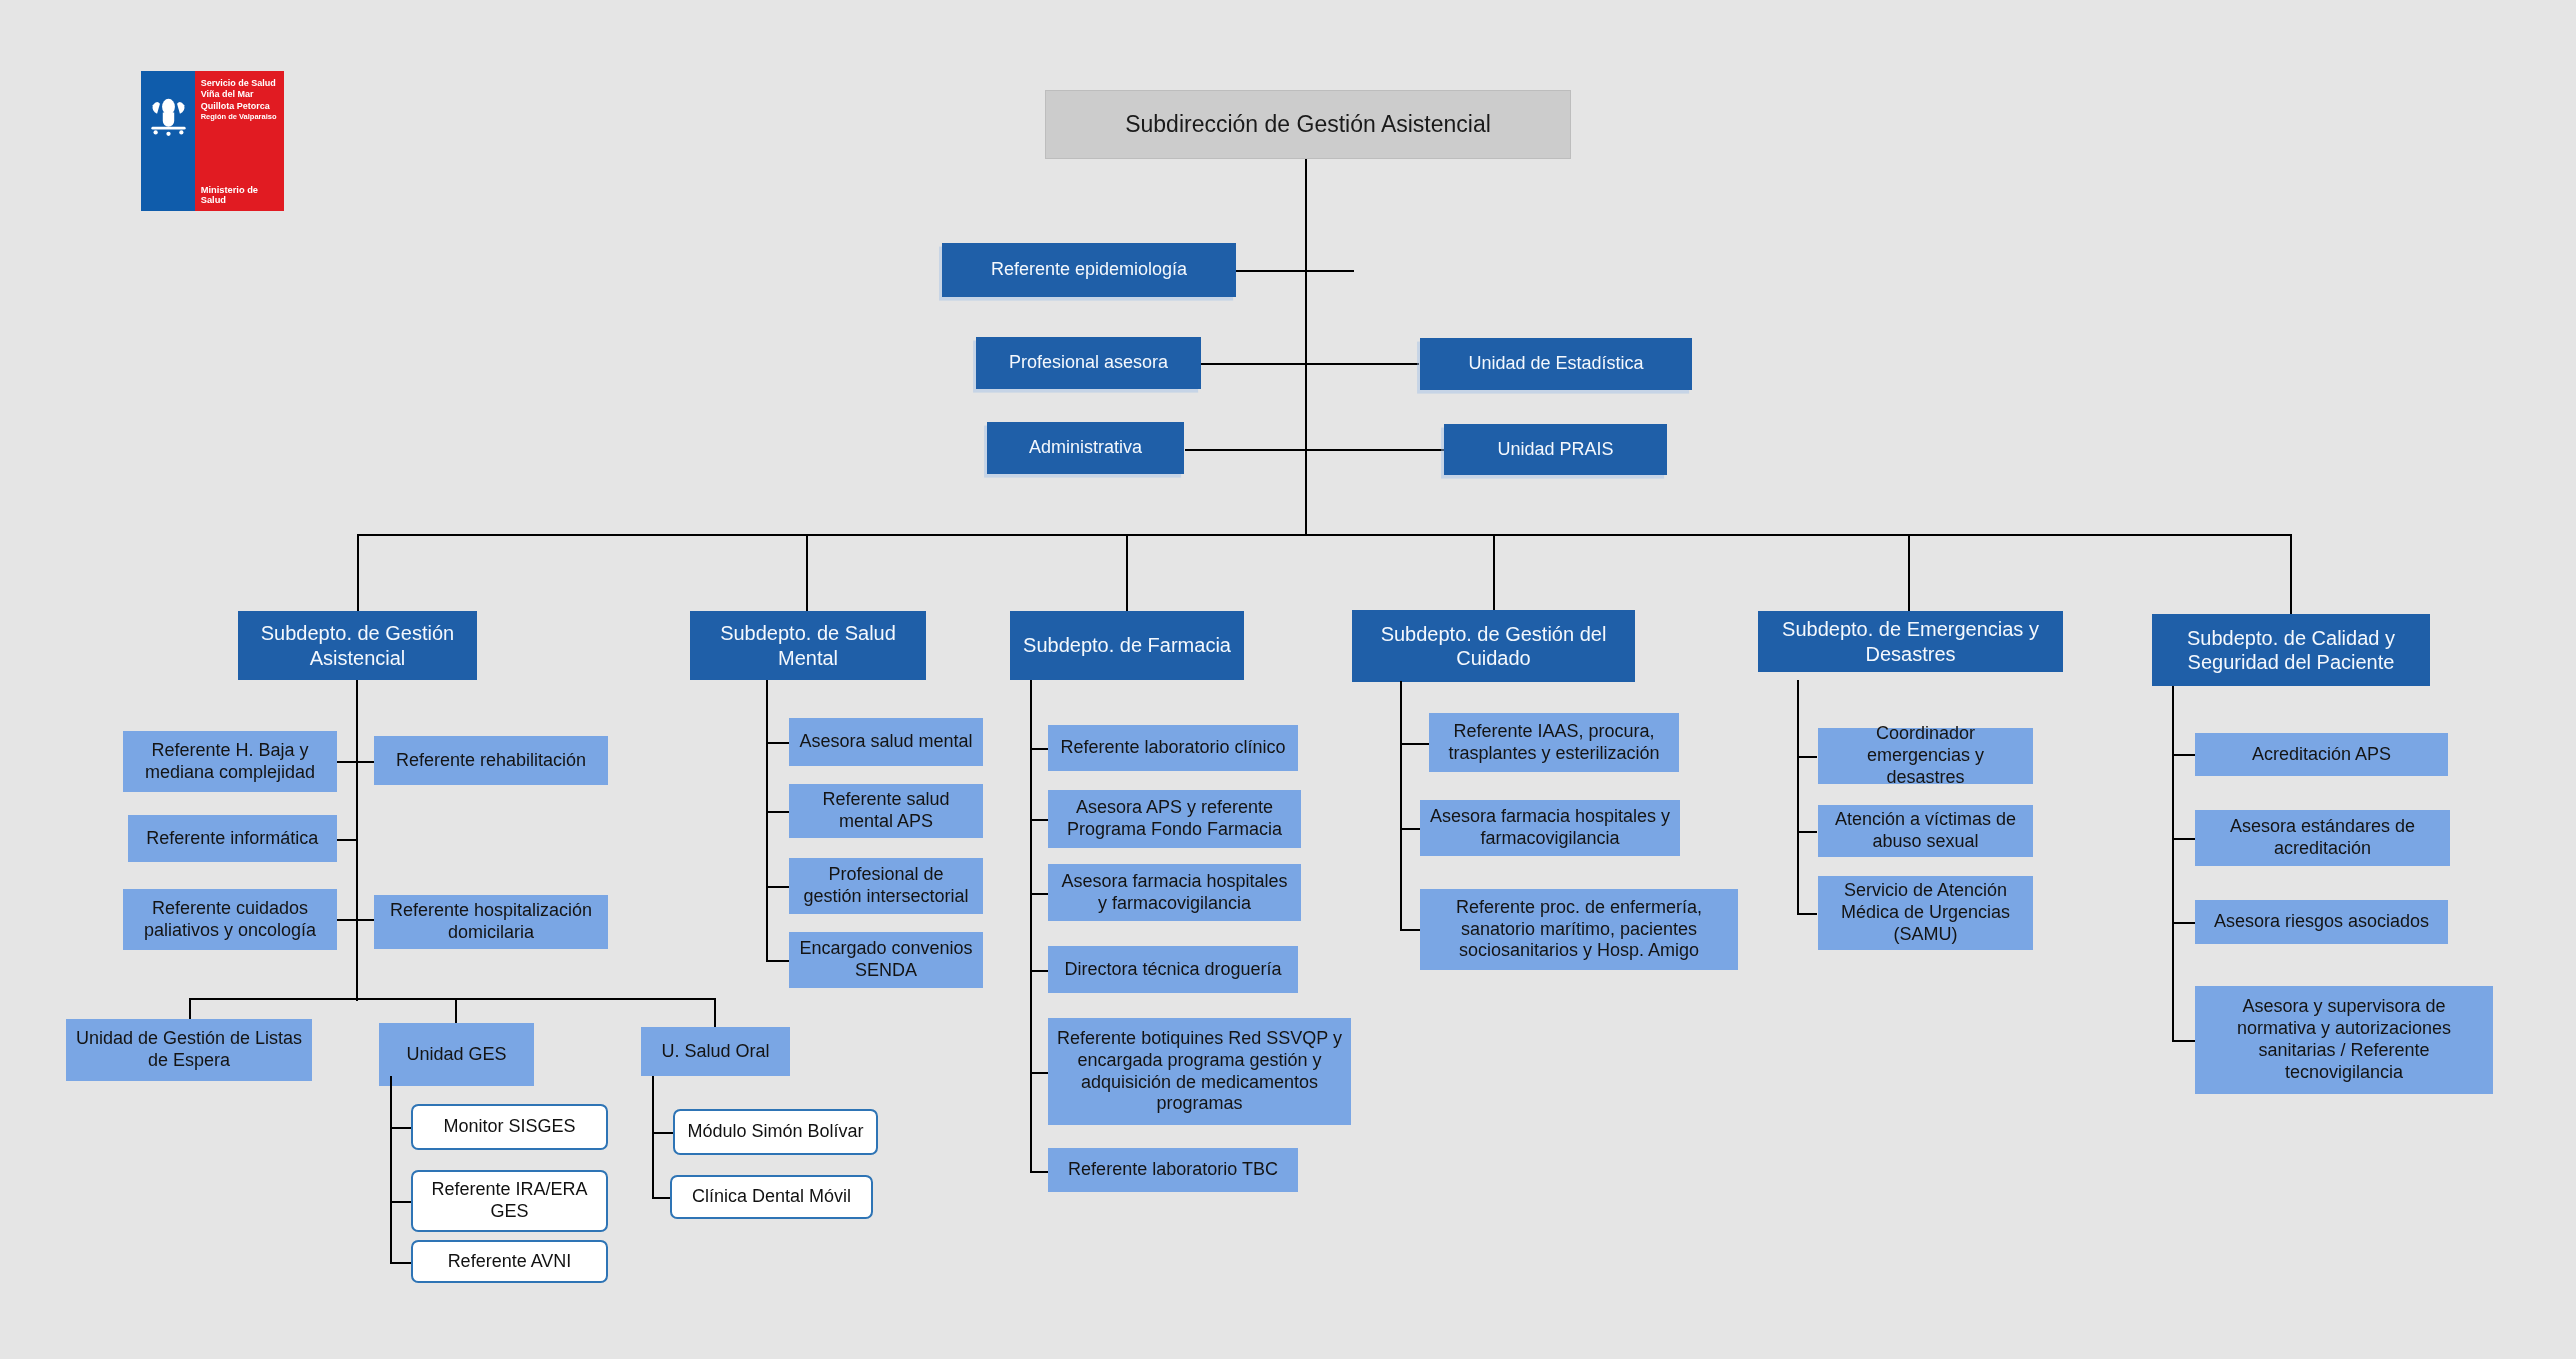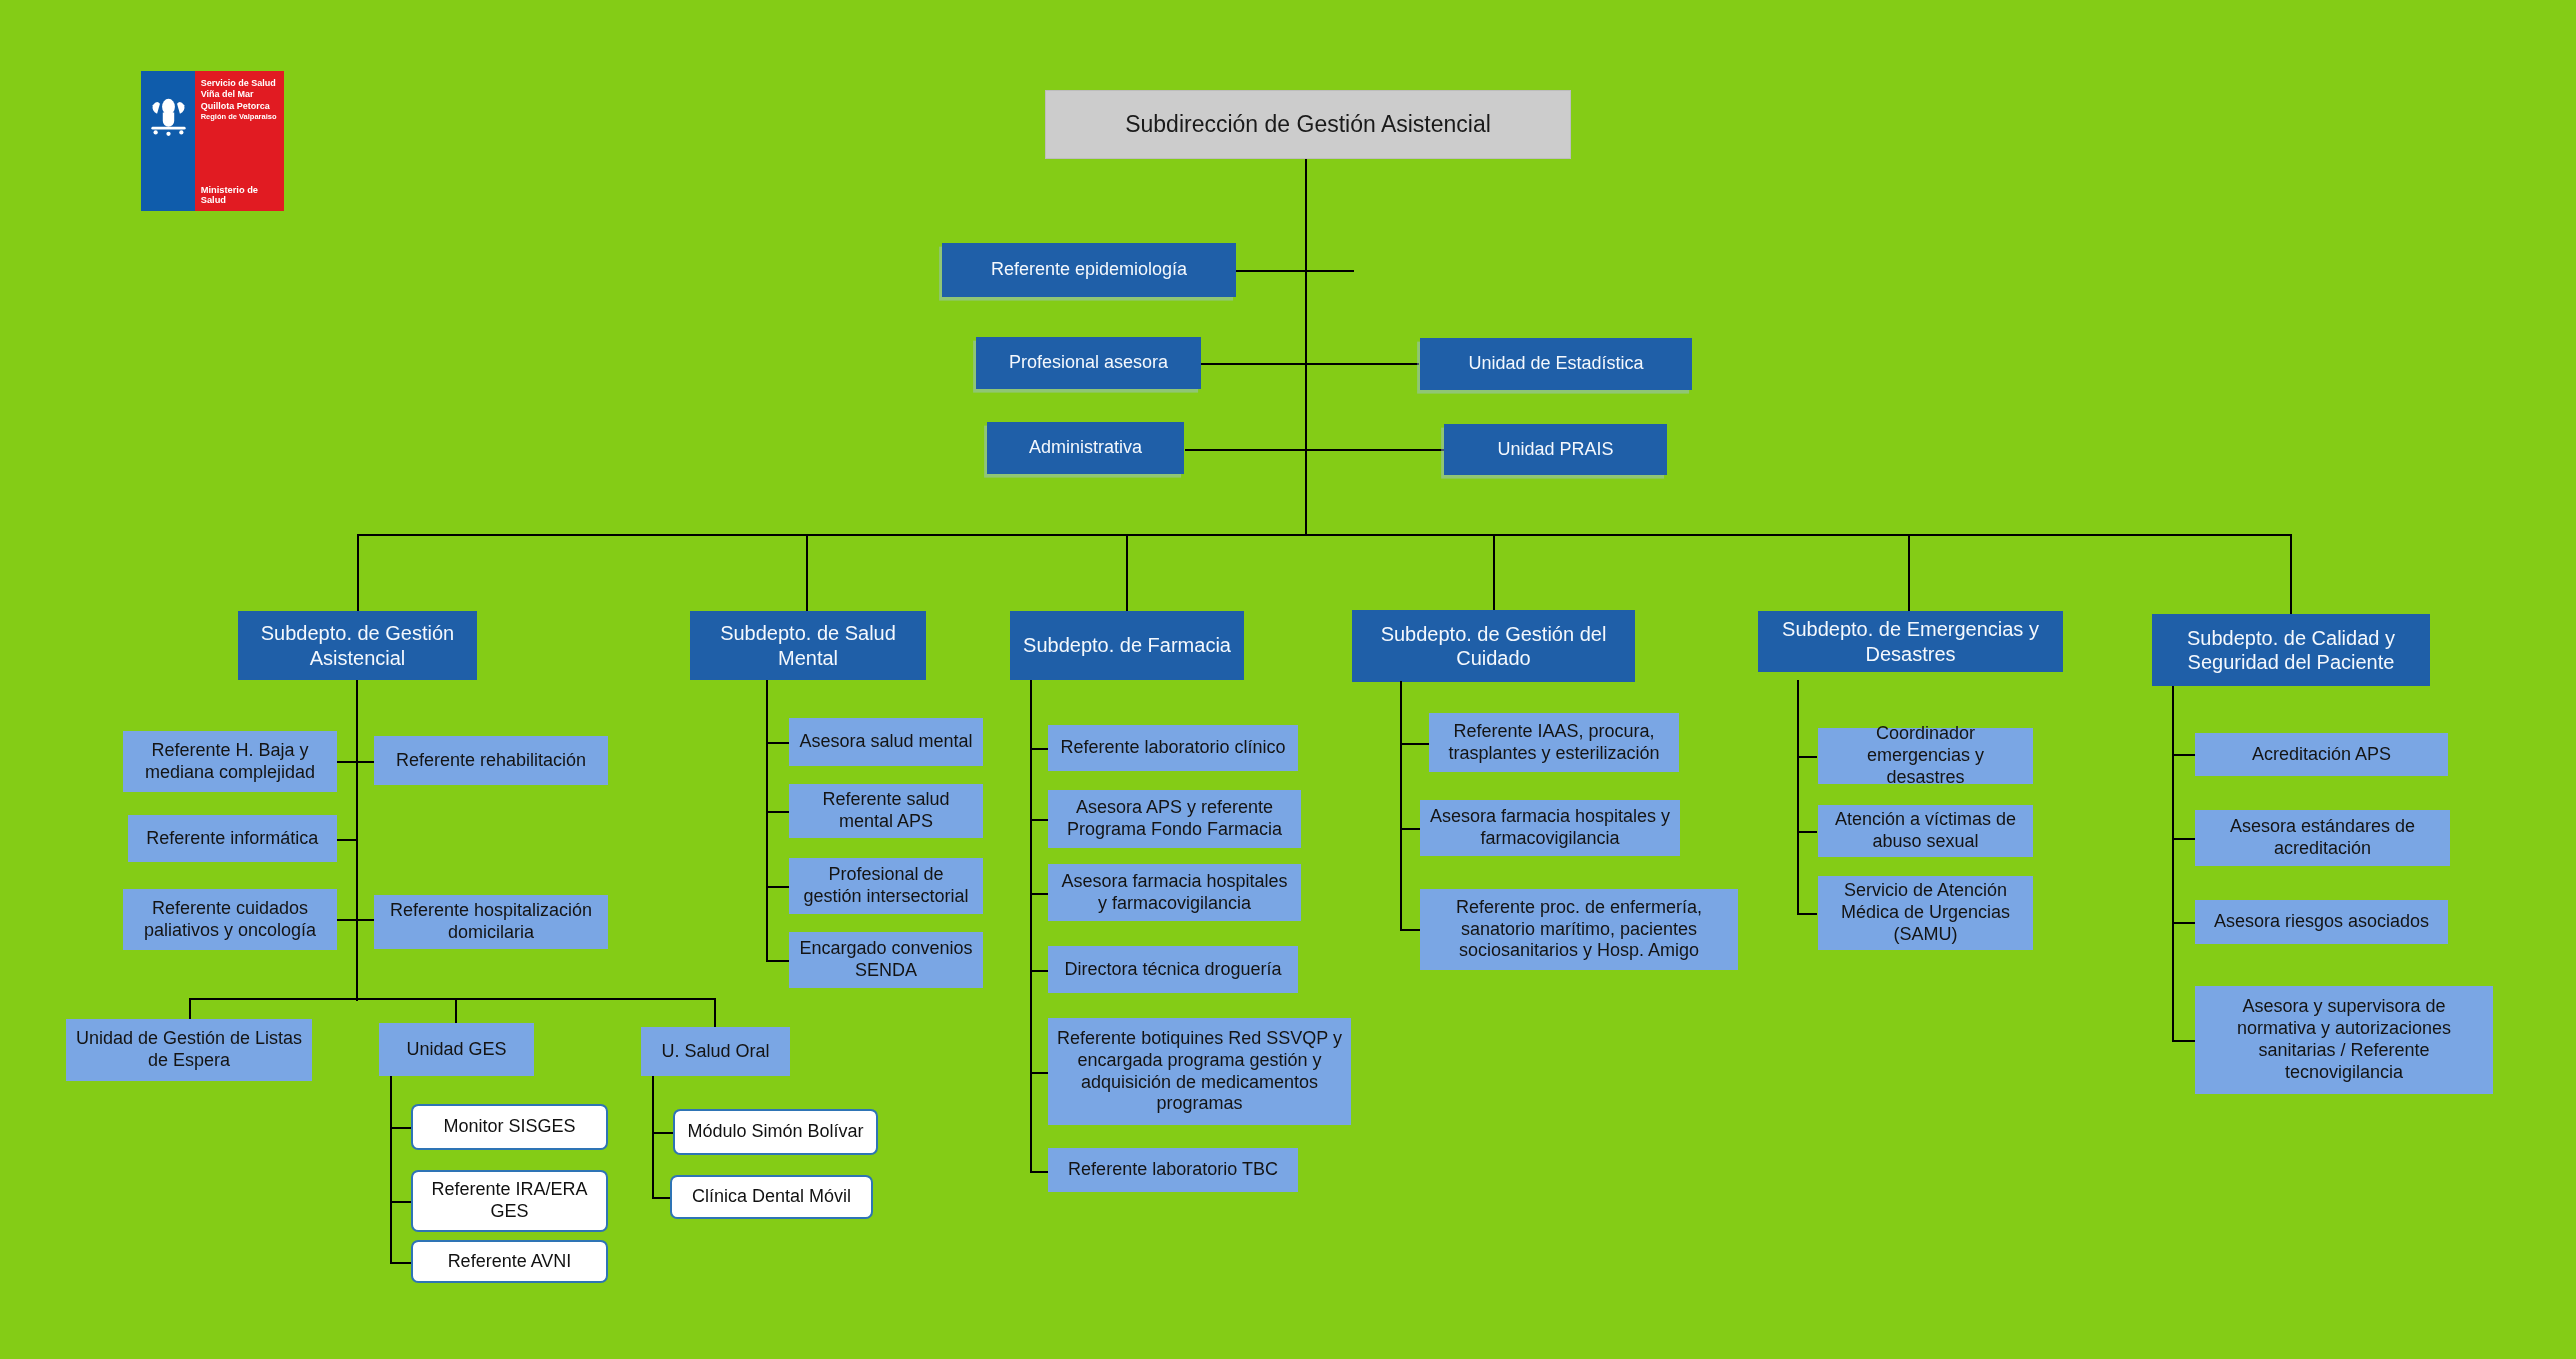--- a/index.html
+++ b/index.html
@@ -1,17 +1,17 @@
 <!DOCTYPE html>
 <html style="font-size:11.4px"><head>
 <meta charset="utf-8">
 <style>
   html,body{margin:0;padding:0;background:#ffffff;}
   body{width:2576px;height:1360px;position:relative;font-family:"Liberation Sans",sans-serif;}
-  .stage{position:absolute;left:0;top:0;width:2576px;height:1360px;background:#84cc16;overflow:hidden;}
+  .stage{position:absolute;left:0;top:0;width:2576px;height:1360px;background:#e5e5e5;overflow:hidden;}
   .box{position:absolute;display:flex;align-items:center;justify-content:center;text-align:center;
        box-sizing:border-box;line-height:1.22;padding:2.9px 8.6px;}
   .title{background:#cccccc;border:0.7px solid #bdbdbd;color:#1a1a1a;font-size:23px;}
   .mid{background:#1f5fa8;color:#f4f8fd;font-size:18px;box-shadow:-2.9px 3.6px 0 rgba(160,190,230,0.45);}
   .hdr{background:#1f5fa8;color:#f4f8fd;font-size:20px;}
   .lite{background:#7aa6e4;color:#141414;font-size:18px;}
   .wht{background:#ffffff;border:2.1px solid #2e74b5;border-radius:7.2px;color:#111111;font-size:18px;}
   .hl,.vl{position:absolute;background:#000000;}
   .hl{height:2.1px;}
   .vl{width:2.1px;}
@@ -95,21 +95,21 @@
   <div class="box lite" style="left:123px;top:889px;width:214px;height:61px;">Referente cuidados paliativos y oncología</div>
   <div class="box lite" style="left:374px;top:736px;width:234px;height:49px;">Referente rehabilitación</div>
   <div class="box lite" style="left:374px;top:895px;width:234px;height:54px;">Referente hospitalización domicilaria</div>
 
   <div class="hl" style="left:189px;top:998px;width:527px;"></div>
   <div class="vl" style="left:189px;top:998px;height:21px;"></div>
   <div class="vl" style="left:455px;top:998px;height:25px;"></div>
   <div class="vl" style="left:714px;top:998px;height:29px;"></div>
 
   <div class="box lite" style="left:66px;top:1019px;width:246px;height:62px;">Unidad de Gestión de Listas de Espera</div>
-  <div class="box lite" style="left:379px;top:1023px;width:155px;height:53px;">Unidad GES</div>
+  <div class="box lite" style="left:379px;top:1023px;width:155px;height:63px;">Unidad GES</div>
   <div class="box lite" style="left:641px;top:1027px;width:149px;height:49px;">U. Salud Oral</div>
 
   <div class="vl" style="left:390px;top:1076px;height:187px;"></div>
   <div class="hl" style="left:390px;top:1127px;width:21px;"></div>
   <div class="hl" style="left:390px;top:1201px;width:21px;"></div>
   <div class="hl" style="left:390px;top:1262px;width:21px;"></div>
   <div class="box wht" style="left:411px;top:1104px;width:197px;height:46px;">Monitor SISGES</div>
   <div class="box wht" style="left:411px;top:1170px;width:197px;height:62px;">Referente IRA/ERA GES</div>
   <div class="box wht" style="left:411px;top:1240px;width:197px;height:43px;">Referente AVNI</div>
 

